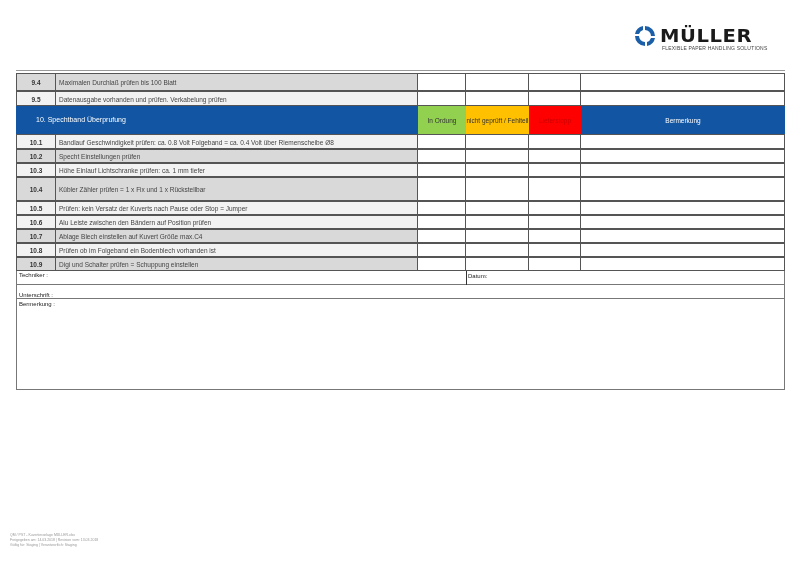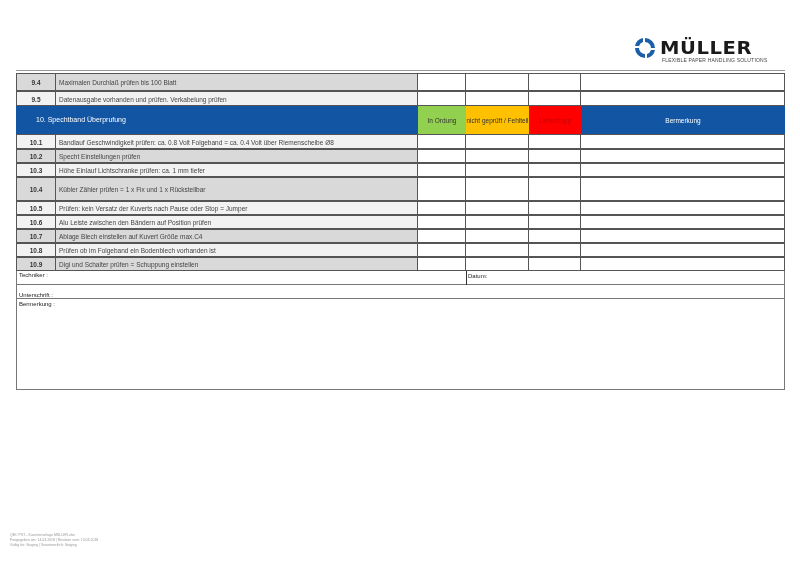--- a/index.html
+++ b/index.html
@@ -1,18 +1,18 @@
 <!DOCTYPE html>
 <html><head>
 <meta charset="utf-8">
 <style>
   html, body { margin:0; padding:0; }
   body { width:800px; height:566px; background:#fff; position:relative; overflow:hidden;
          font-family:"Liberation Sans", sans-serif; color:#333; }
-  .logo { position:absolute; left:632px; top:36px; width:130px; height:30px; }
+  .logo { position:absolute; left:632px; top:24px; width:130px; height:30px; }
   .logo .mark { position:absolute; left:0; top:0; width:26px; height:24px; }
   .logo .brand { position:absolute; left:28px; top:2px; font-family:"DejaVu Sans", sans-serif;
                  font-weight:bold; font-size:17px; letter-spacing:0.5px; color:#1a1a1a; transform:scaleX(1.15); transform-origin:left; }
   .logo .tag { position:absolute; left:30px; top:21px; font-size:5px; color:#444; letter-spacing:0.2px; white-space:nowrap; }
   .logo-line { position:absolute; left:16px; top:70px; width:769px; height:1px; background:#999; }
 
   .row { position:absolute; left:16px; height:14px; font-size:6.5px; line-height:14px; }
   .cell { position:absolute; top:0; height:100%; box-sizing:border-box; }
   .num { left:0; width:40px; text-align:center; font-weight:bold; border:1px solid #555; }
   .desc { left:40px; width:377px; padding-left:3px; border-top:1px solid #555; border-bottom:1px solid #555; border-right:1px solid #555; color:#444; white-space:nowrap; overflow:hidden; }

